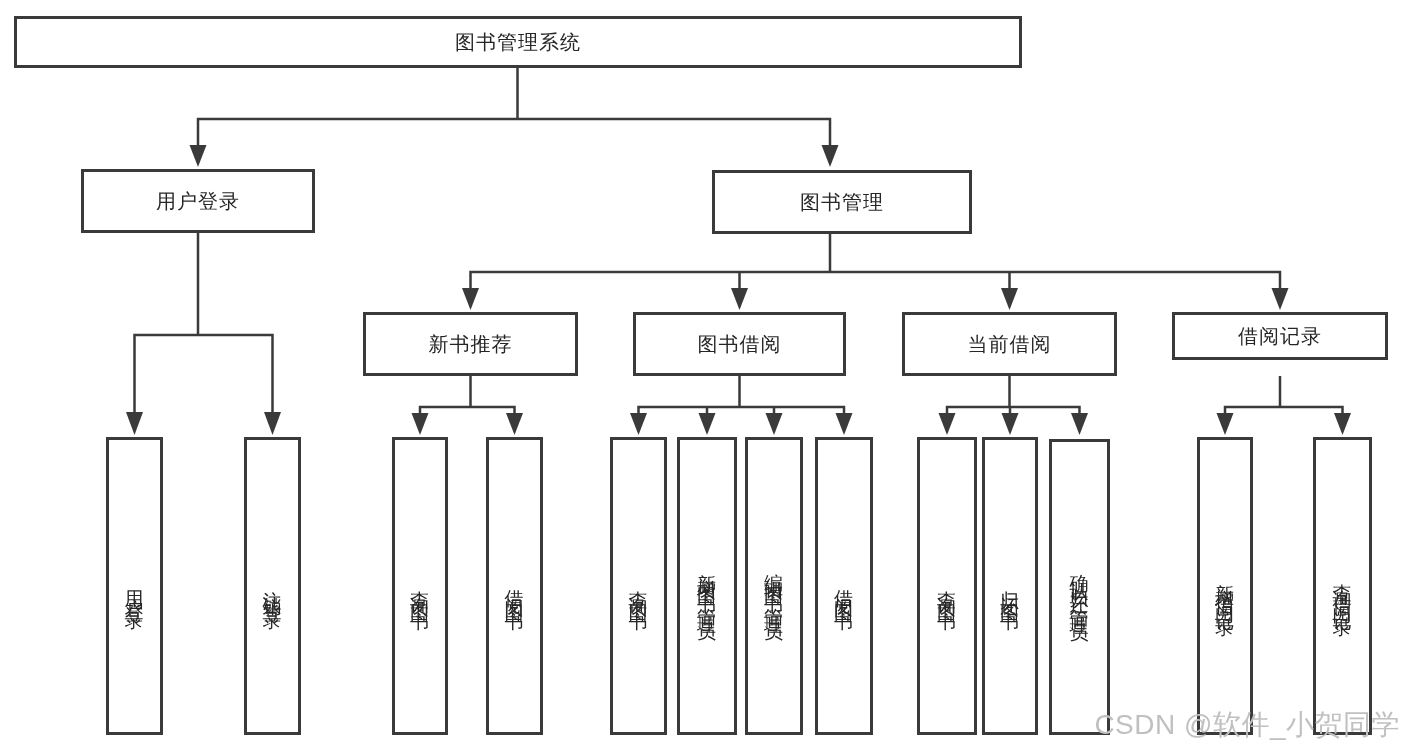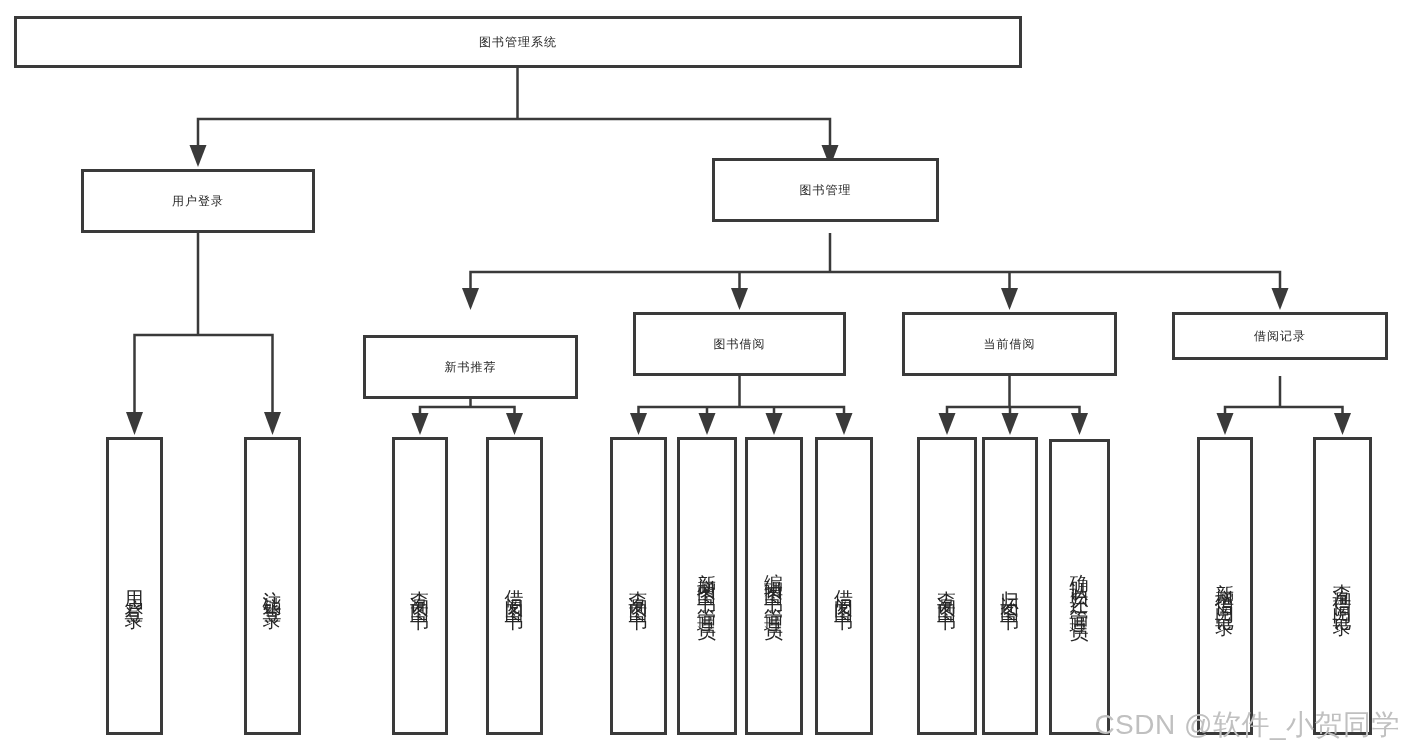--- a/index.html
+++ b/index.html
@@ -36,21 +36,21 @@
     stroke: none;
   }
   .node {
     position: absolute;
     background: var(--box-fill);
     border: 3px solid var(--box-border);
     display: flex;
     align-items: center;
     justify-content: center;
     color: var(--label);
-    font-size: 12px;
+    font-size: 20px;
     letter-spacing: 1px;
     white-space: nowrap;
   }
   .leaf {
     writing-mode: vertical-rl;
     font-size: 19px;
     letter-spacing: 7px;
     line-height: 1;
     padding-top: 6px;
   }
@@ -107,25 +107,25 @@
     <polygon points="1334,413 1351,413 1342.5,435"></polygon>
   </svg>
 
   <div class="node" style="left:14px; top:16px; width:1008px; height:52px;">
     <span>图书管理系统</span>
   </div>
 
   <div class="node" style="left:81px; top:169px; width:234px; height:64px;">
     <span>用户登录</span>
   </div>
-  <div class="node" style="left:712px; top:158px; width:227px; height:64px;">
+  <div class="node" style="left:712px; top:170px; width:260px; height:64px;">
     <span>图书管理</span>
   </div>
 
-  <div class="node" style="left:363px; top:312px; width:215px; height:64px;margin-top:23px;">
+  <div class="node" style="left:363px; top:312px; width:215px; height:64px;">
     <span>新书推荐</span>
   </div>
   <div class="node" style="left:633px; top:312px; width:213px; height:64px;">
     <span>图书借阅</span>
   </div>
   <div class="node" style="left:902px; top:312px; width:215px; height:64px;text-align:right;">
     <span>当前借阅</span>
   </div>
   <div class="node" style="left:1172px; top:312px; width:216px; height:48px;">
     <span>借阅记录</span>

